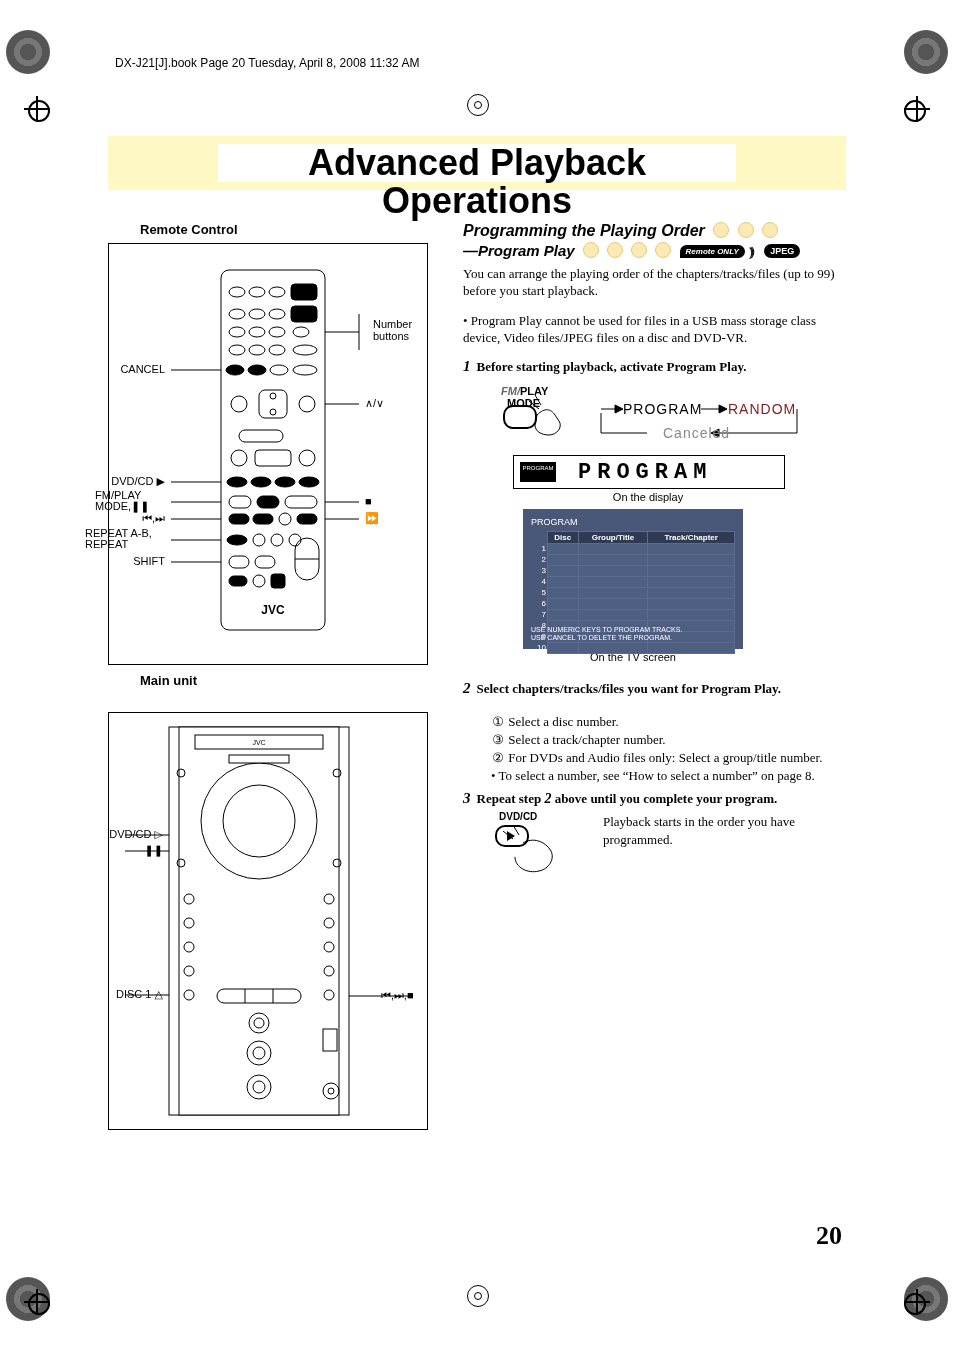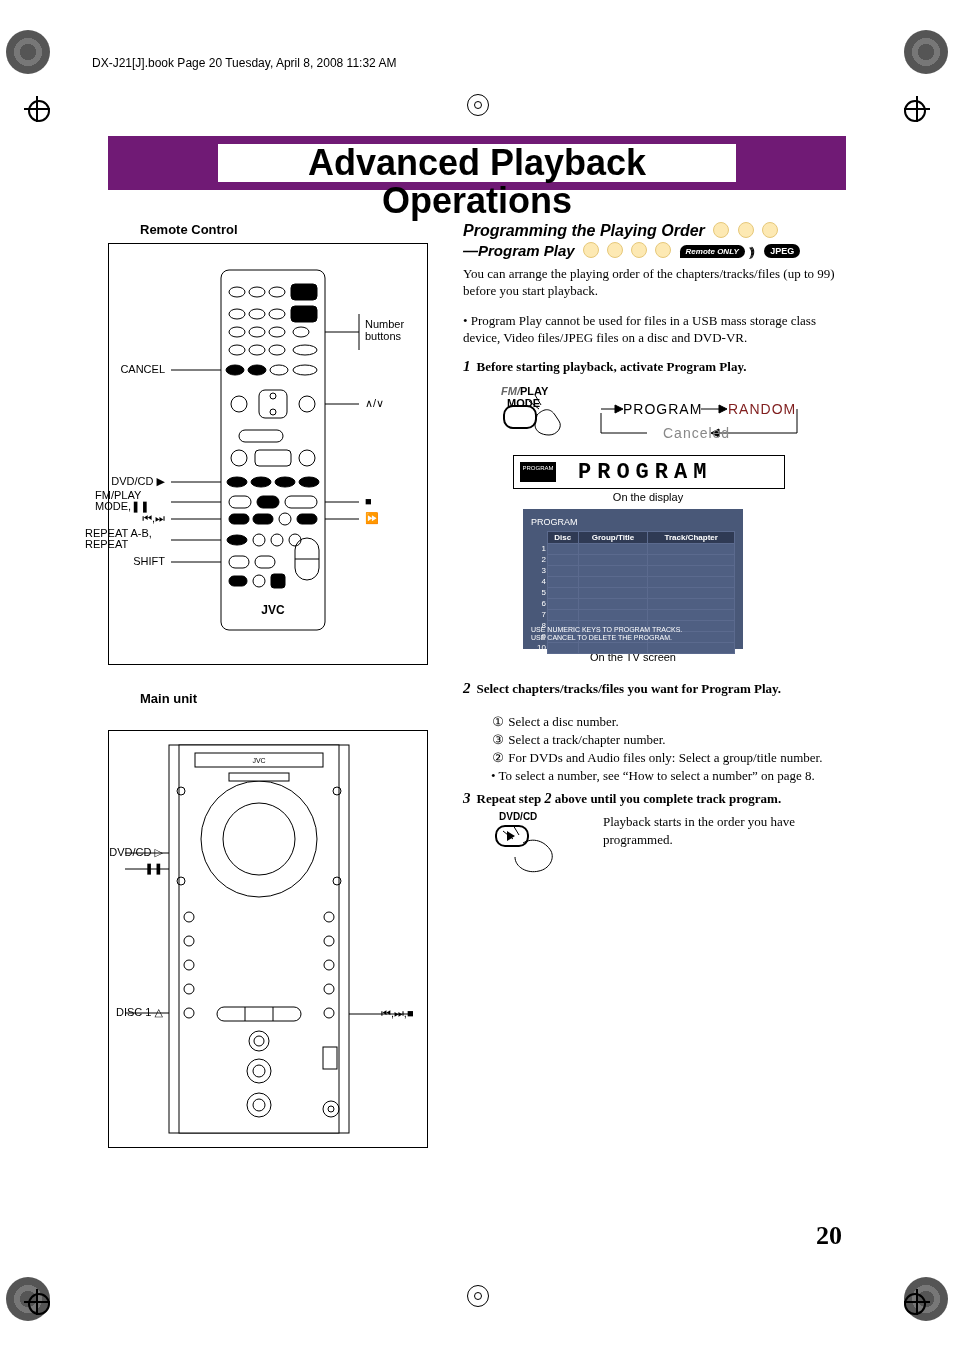--- a/index.html
+++ b/index.html
@@ -11,22 +11,22 @@
   .reg-br{bottom:30px;right:6px}
   .reg-cross{position:absolute;width:26px;height:26px}
   .reg-cross:before,.reg-cross:after{content:"";position:absolute;background:#000}
   .reg-cross:before{left:12px;top:0;width:2px;height:26px}
   .reg-cross:after{top:12px;left:0;width:26px;height:2px}
   .reg-cross .ring{position:absolute;left:4px;top:4px;width:18px;height:18px;border:2px solid #000;border-radius:50%}
   .rc-left{top:96px;left:24px}
   .rc-right{top:96px;right:24px;transform:scaleX(-1)}
   .rc-leftb{bottom:36px;left:24px}
   .rc-rightb{bottom:36px;right:24px;transform:scaleX(-1)}
-  .book-line{position:absolute;top:56px;left:92px;font:12px Arial,Helvetica,sans-serif}
-  .gray-band{position:absolute;top:136px;left:108px;right:108px;height:54px;background:#701a75}
+  .book-line{position:absolute;top:56px;left:115px;font:12px Arial,Helvetica,sans-serif}
+  .gray-band{position:absolute;top:136px;left:108px;right:108px;height:54px;background:#fef9c3}
   .gray-band .inner{position:absolute;top:8px;left:110px;right:110px;bottom:8px;background:#fff;text-align:center}
   .page-title{font:700 36px Arial,Helvetica,sans-serif;line-height:38px}
   .columns{position:absolute;top:222px;left:108px;right:108px;bottom:140px}
   .col-left{position:absolute;left:0;top:0;width:320px;bottom:0}
   .col-right{position:absolute;left:355px;top:0;right:0;bottom:0}
   .panel-title{font:700 13px Arial,Helvetica,sans-serif;margin:0 0 6px 32px}
   .remote-box{border:1px solid #000;height:420px;position:relative}
   .main-box{border:1px solid #000;height:416px;position:relative;margin-top:24px}
   .label{position:absolute;font:11px Arial,Helvetica,sans-serif;}
   .label-right{text-align:left}
@@ -206,32 +206,32 @@
           <line x1="112" y1="238" x2="62" y2="238"></line>
           <line x1="112" y1="258" x2="62" y2="258"></line>
           <line x1="112" y1="275" x2="62" y2="275"></line>
           <line x1="216" y1="258" x2="250" y2="258"></line>
           <line x1="216" y1="275" x2="250" y2="275"></line>
           <line x1="112" y1="296" x2="62" y2="296"></line>
           <line x1="112" y1="318" x2="62" y2="318"></line>
         </g>
       </svg>
       <span class="label" style="right:262px;top:119px">CANCEL</span>
-      <span class="label label-right" style="left:256px;top:74px;width:60px">Number buttons</span>
+      <span class="label label-right" style="left:264px;top:74px;width:60px">Number buttons</span>
       <span class="label label-right" style="left:256px;top:153px">∧/∨</span>
       <span class="label" style="right:262px;top:231px">DVD/CD ▶</span>
       <span class="label" style="right:262px;top:246px;width:70px;line-height:1">FM/PLAY MODE,❚❚</span>
       <span class="label" style="right:262px;top:268px">⏮,⏭</span>
       <span class="label label-right" style="left:256px;top:251px">■</span>
       <span class="label label-right" style="left:256px;top:268px">⏩</span>
       <span class="label" style="right:262px;top:284px;width:80px;line-height:1">REPEAT A-B, REPEAT</span>
       <span class="label" style="right:262px;top:311px">SHIFT</span>
     </div>
 
-    <div class="panel-title" style="margin-top:26px">Main unit</div>
+    <div class="panel-title" style="margin-top:8px">Main unit</div>
     <div class="main-box">
       <svg width="320" height="416">
         <rect x="60" y="14" width="180" height="388" stroke="#000" fill="#fff"></rect>
         <rect x="70" y="14" width="160" height="388" stroke="#000" fill="#fff"></rect>
         <rect x="86" y="22" width="128" height="14" stroke="#000" fill="#fff"></rect>
         <text x="150" y="32" text-anchor="middle" font-family="Arial" font-size="7">JVC</text>
 
         <circle cx="150" cy="108" r="58" stroke="#000" fill="#fff"></circle>
         <circle cx="150" cy="108" r="36" stroke="#000" fill="#fff"></circle>
         <rect x="120" y="42" width="60" height="8" stroke="#000" fill="#fff"></rect>
@@ -419,21 +419,21 @@
     <div class="caption" style="width:220px;margin-left:60px">On the TV screen</div>
 
     <p style=""><span class="step-num">2</span><span class="step-text">Select chapters/tracks/files you want for Program Play.</span></p>
     <ul class="indent-list">
       <li><span class="circ">①</span> <span>Select a disc number.</span></li>
       <li><span class="circ">③</span> <span>Select a track/chapter number.</span></li>
       <li><span class="circ">②</span> <span>For DVDs and Audio files only: Select a group/title number.</span></li>
       <li>• <span>To select a number, see “How to select a number” on page 8.</span></li>
     </ul>
 
-    <p style="margin:4px 0"><span class="step-num">3</span><span class="step-text"><span>Repeat step </span><span style="font:700 italic 14px 'Times New Roman'">2</span><span> above until you complete track program.</span></span></p>
+    <p style="margin:4px 0"><span class="step-num">3</span><span class="step-text"><span>Repeat step </span><span style="font:700 italic 14px 'Times New Roman'">2</span><span> above until you complete your program.</span></span></p>
 
     <div class="hand">
       <div class="dvdcd">DVD/CD</div>
       <div class="play"></div>
       <svg width="100" height="68">
         <path d="M30 32 c10 -6 22 -2 28 8 c4 8 -2 18 -12 20 c-12 3 -24 -4 -24 -14" fill="none" stroke="#000"></path>
         <line x1="20" y1="28" x2="10" y2="20" stroke="#000"></line>
         <line x1="26" y1="24" x2="20" y2="14" stroke="#000"></line>
       </svg>
       <div class="txt">Playback starts in the order you have programmed.</div>

